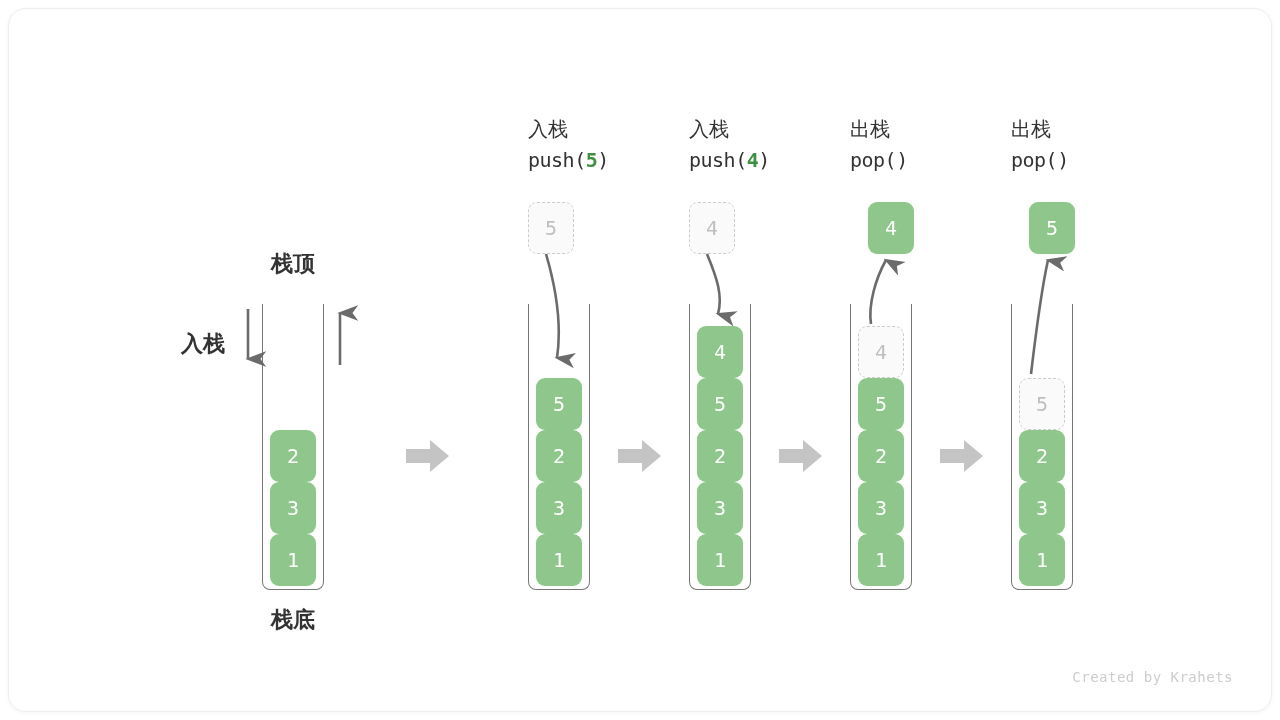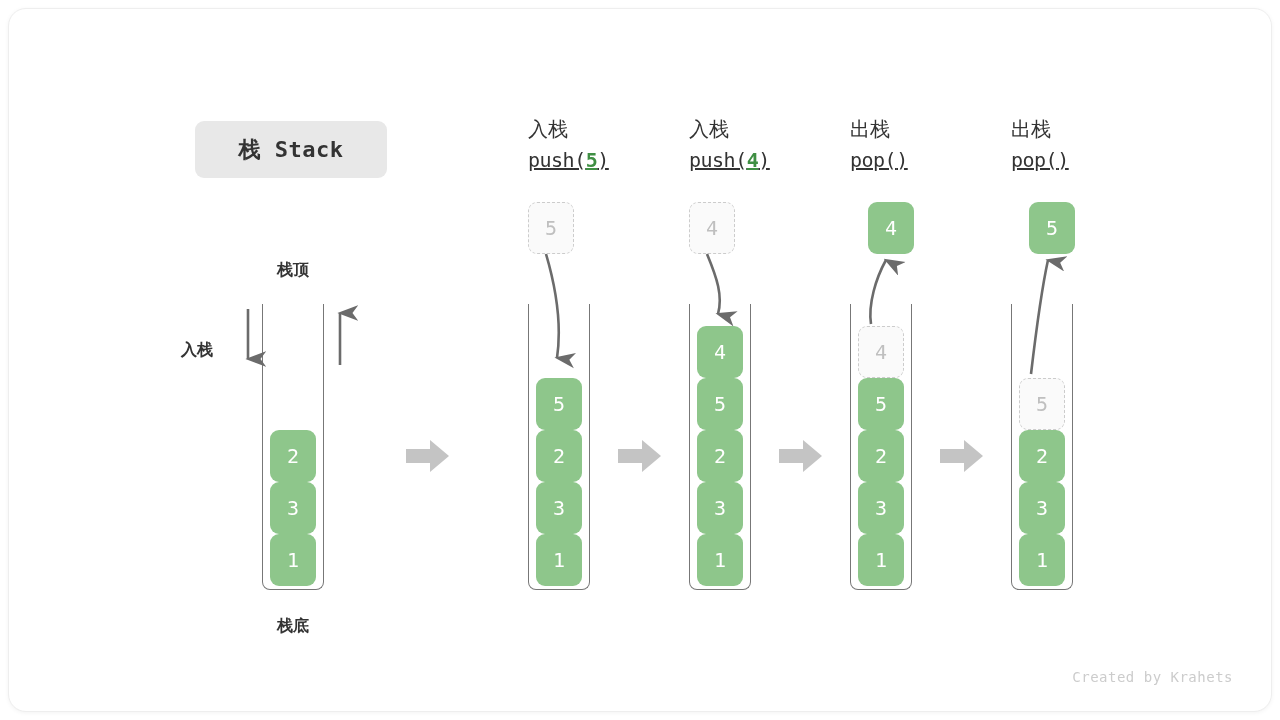--- a/index.html
+++ b/index.html
@@ -81,55 +81,52 @@
     color: #333333;
     line-height: 1.55;
     white-space: nowrap;
   }
   .panel-head .cn {
     font-family: "Liberation Sans", "DejaVu Sans", sans-serif;
   }
   .panel-head .code {
     font-family: "DejaVu Sans Mono", "Liberation Mono", monospace;
     letter-spacing: -0.5px;
-    text-decoration: underline;
   }
   .panel-head .arg {
     color: #3f8f43;
     font-weight: bold;
   }
 
   
   .cn-label {
-    font-size: 16px;
+    font-size: 22px;
     font-weight: bold;
     color: #333333;
     white-space: nowrap;
     font-family: Liberation Serif, serif;
-    margin-top: 11px;
   }
 
   
   #credit {
     right: 38px;
     bottom: 26px;
     font-family: "DejaVu Sans Mono", "Liberation Mono", monospace;
     font-size: 14px;
     color: #cccccc;
     letter-spacing: 0.5px;
   }
 
   svg { overflow: visible; }
 </style>
 </head>
 <body>
 
 <div id="card">
 
-  <div class="abs" id="title-chip">栈 Stack</div>
 
   <div class="abs" style="left:253px; top:240px; width:62px; height:400px;">
 
     <div class="abs cn-label" style="left:50%; top:0px; transform:translateX(-50%);">栈顶</div>
 
     <div class="abs tube" style="left:0px; top:55px; width:62px; height:286px;"></div>
 
     <div class="abs node" style="left:8px; top:285px;">1</div>
     <div class="abs node" style="left:8px; top:233px;">3</div>
     <div class="abs node" style="left:8px; top:181px;">2</div>

